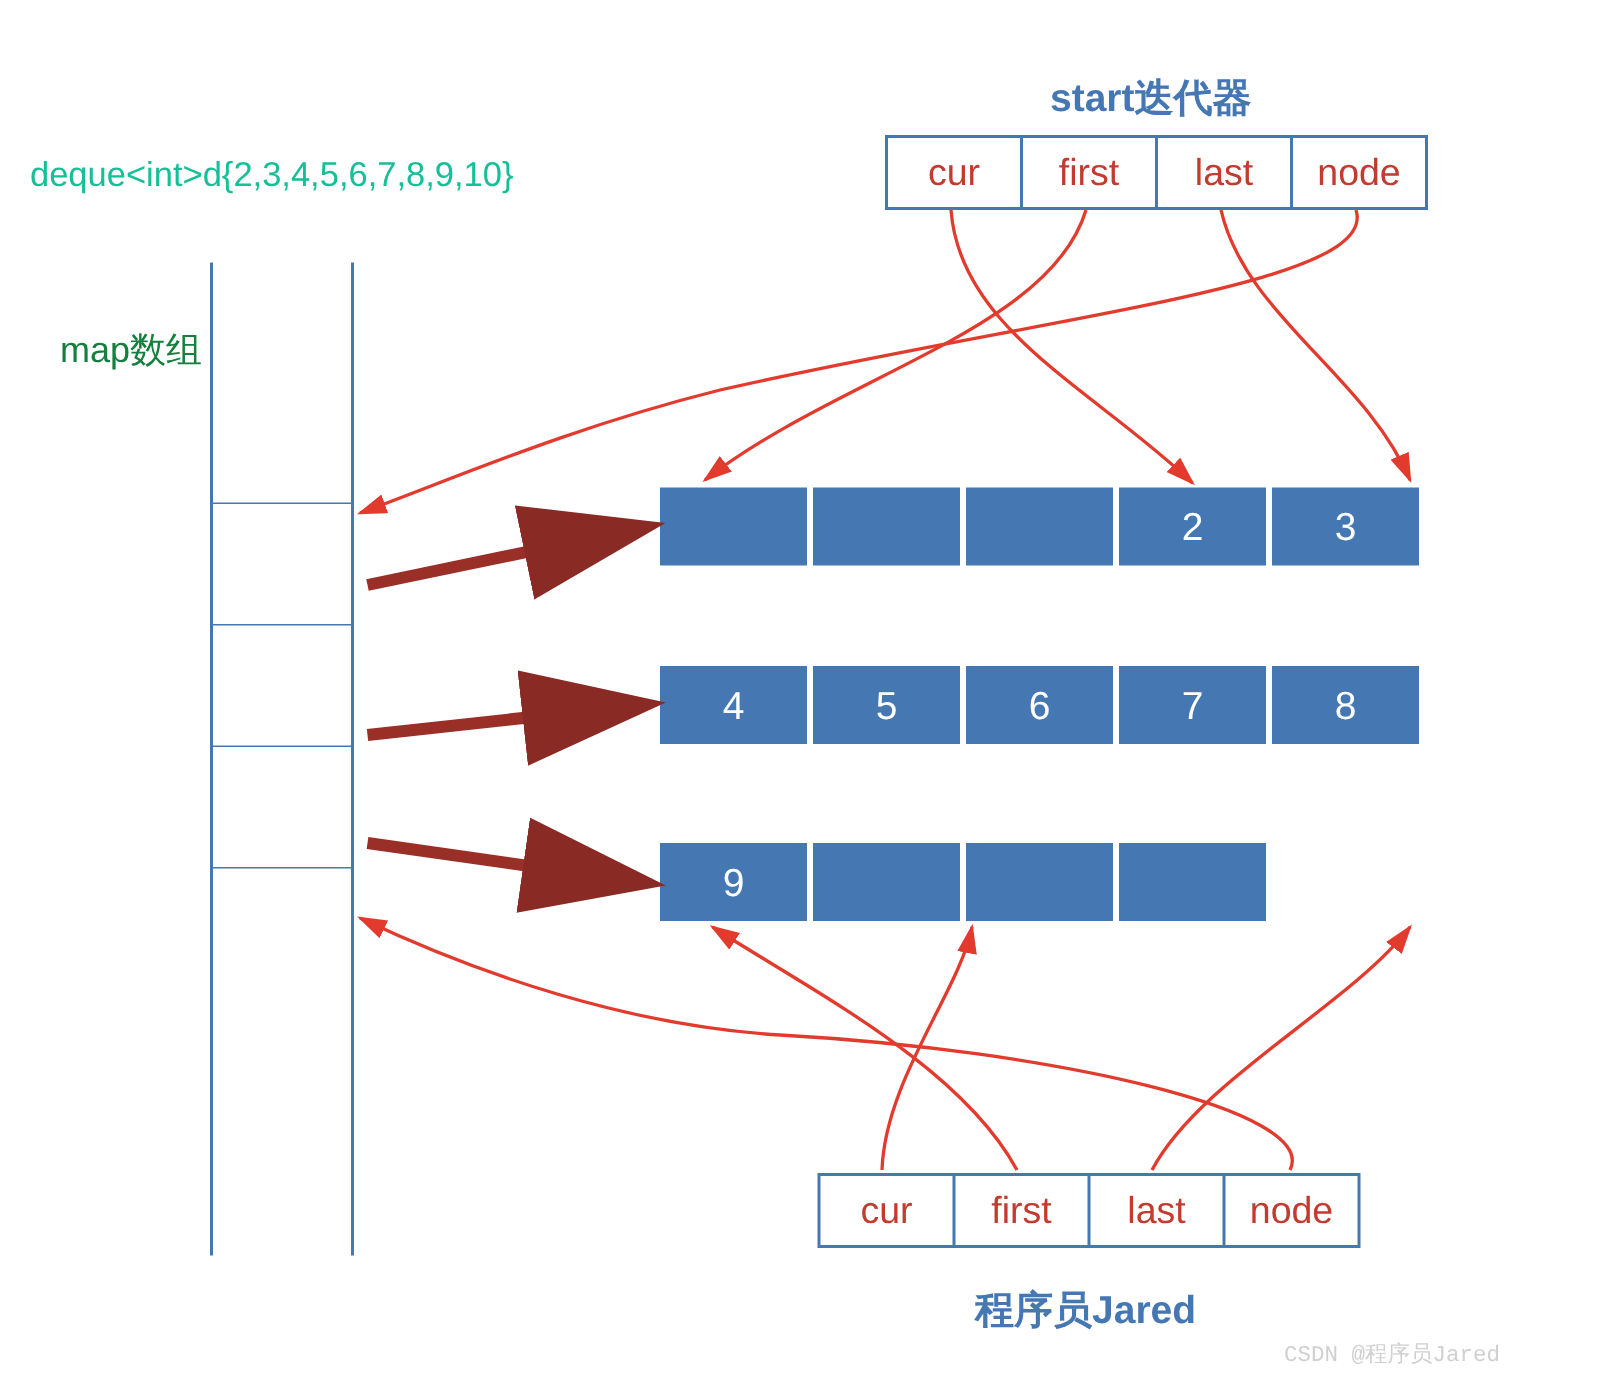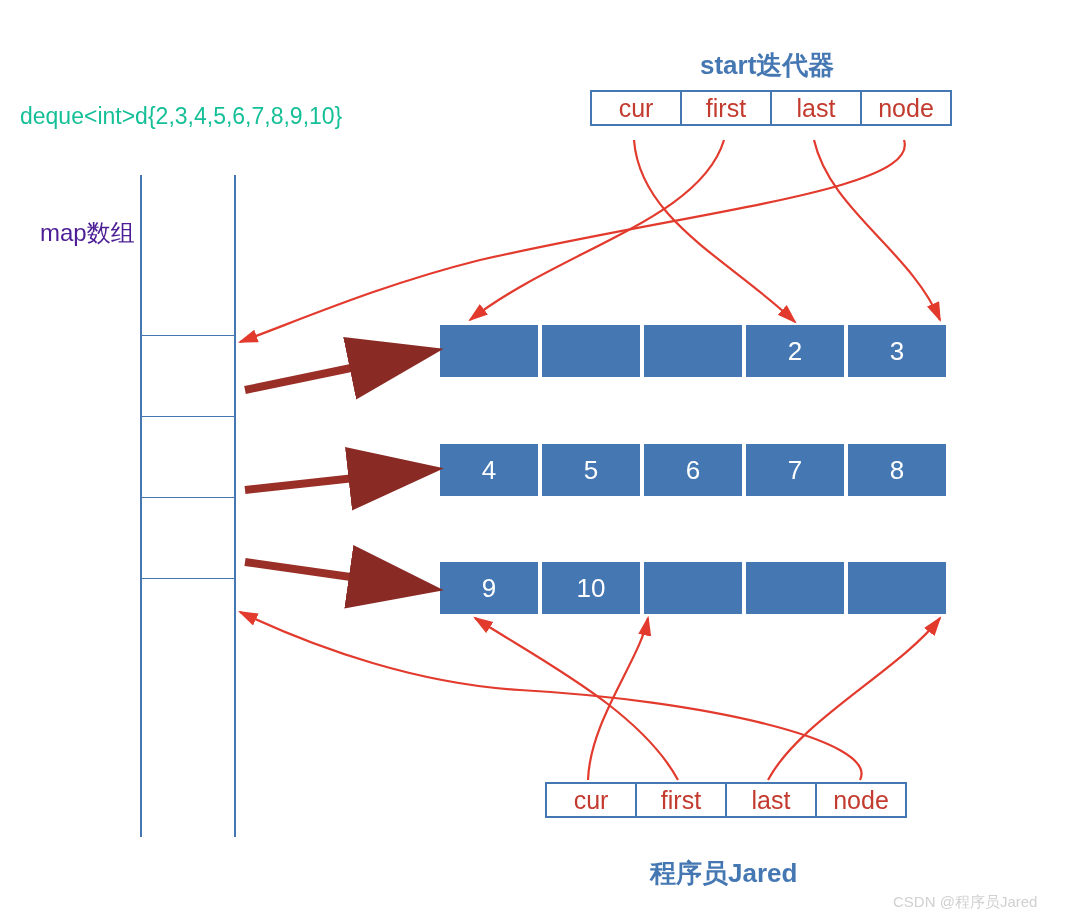--- a/index.html
+++ b/index.html
@@ -14,36 +14,36 @@
   }
   .abs { position: absolute; }
 
   .decl-text {
     color: #15bf97;
     font-size: 23px;
     font-weight: 400;
     margin-top: 21px;
   }
   .map-label {
-    color: #4c1d95;
+    color: #15803d;
     font-size: 24px;
     font-weight: 400;
   }
   .iter-title {
     color: #4578b3;
     font-size: 26px;
     font-weight: 700;
   }
   .iter-box {
     border: 2px solid #4578b3;
     display: flex;
   }
   .iter-cell {
     width: 88px;
-    height: 32px;
+    height: 46px;
     border-right: 2px solid #4578b3;
     color: #c33a2e;
     font-size: 25px;
     display: flex;
     align-items: center;
     justify-content: center;
   }
   .iter-cell:last-child { border-right: none; }
 
   .map-strip {
@@ -120,36 +120,35 @@
 <div class="abs buf-row" style="left:440px; top:444px;">
   <div class="buf-cell">4</div>
   <div class="buf-cell">5</div>
   <div class="buf-cell">6</div>
   <div class="buf-cell">7</div>
   <div class="buf-cell">8</div>
 </div>
 
 <div class="abs buf-row" style="left:440px; top:562px;">
   <div class="buf-cell">9</div>
-  <div class="buf-cell">10</div>
   <div class="buf-cell"></div>
   <div class="buf-cell"></div>
   <div class="buf-cell"></div>
 </div>
 
 <div class="abs iter-box" style="left:545px; top:782px;">
   <div class="iter-cell">cur</div>
   <div class="iter-cell">first</div>
   <div class="iter-cell">last</div>
   <div class="iter-cell">node</div>
 </div>
 
 <div class="abs iter-title" style="left:650px; top:856px;">程序员Jared</div>
 
-<div class="abs watermark" style="left:893px; top:893px;">CSDN @程序员Jared</div>
+<div class="abs watermark" style="left:856px; top:893px;font-family:Liberation Mono, monospace;">CSDN @程序员Jared</div>
 
 <svg class="overlay">
   <defs>
     <marker id="ah-red" markerWidth="10" markerHeight="10" refX="8" refY="3" orient="auto">
       <path d="M0,0 L9,3 L0,6 Z" fill="#e23b2e"></path>
     </marker>
     <marker id="ah-dark" markerWidth="14" markerHeight="14" refX="10" refY="4" orient="auto">
       <path d="M0,0 L12,4 L0,8 Z" fill="#8a2a24"></path>
     </marker>
   </defs>

